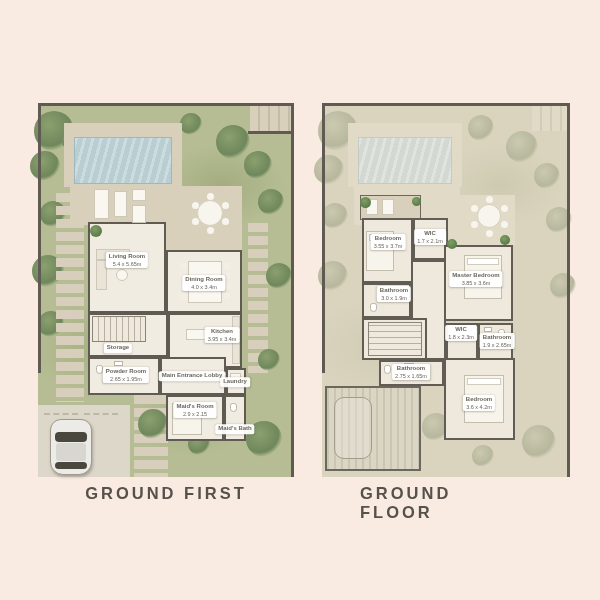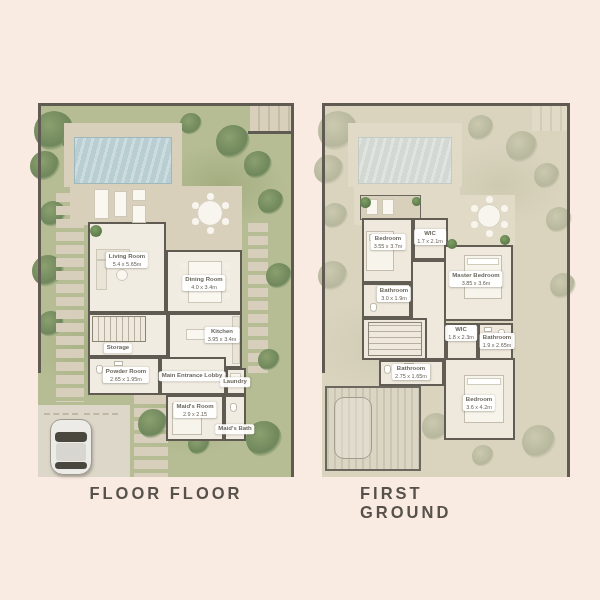--- a/index.html
+++ b/index.html
@@ -287,14 +287,14 @@
   <div class="lbl" style="left:89px;top:269px;">
     <span class="nm">Bathroom</span>
     <span class="dm">2.75 x 1.65m</span>
   </div>
   <div class="lbl" style="left:157px;top:300px;">
     <span class="nm">Bedroom</span>
     <span class="dm">3.6 x 4.2m</span>
   </div>
 </section>
 
-<div class="title" style="left:166px;top:484px;">FLOOR FLOOR</div>
-<div class="title" style="left:440px;top:484px;">FIRST GROUND</div>
+<div class="title" style="left:166px;top:484px;">GROUND FIRST</div>
+<div class="title" style="left:440px;top:484px;">GROUND FLOOR</div>
 
 </body></html>

